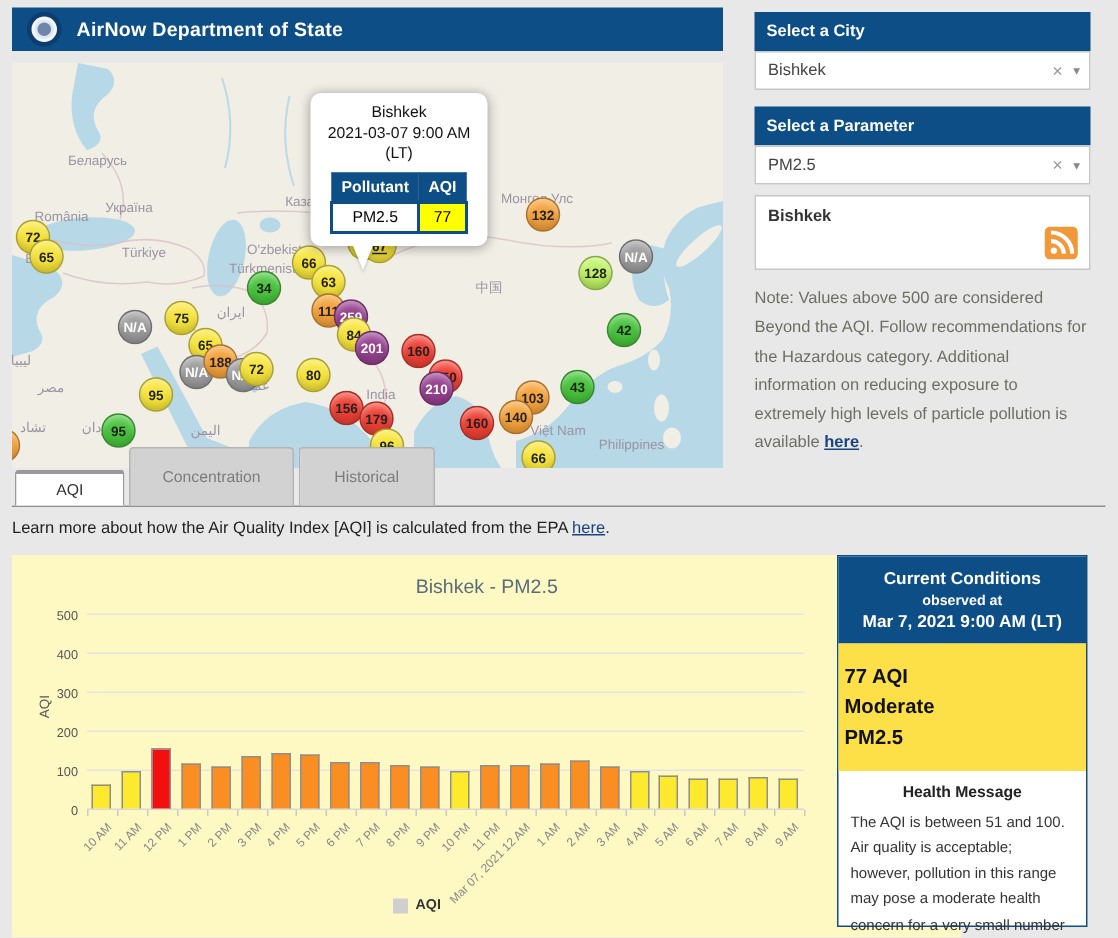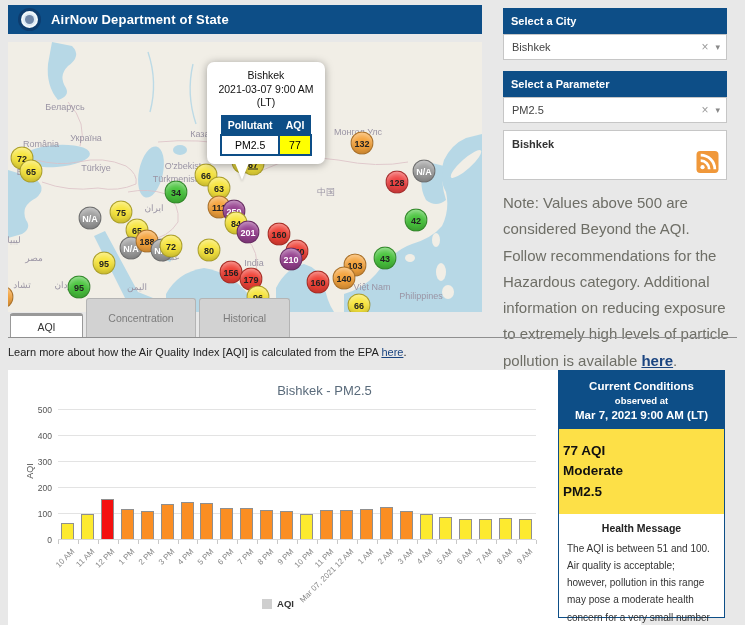--- a/index.html
+++ b/index.html
@@ -44,36 +44,36 @@
   .side-hdr { background:#0d4e87; color:#fff; font-size:11px; font-weight:bold; padding:7px 8px; }
   .side-select { background:#fff; border:1px solid #c6c6c6; height:26px; display:flex; align-items:center;
                  padding:0 6px 0 8px; font-size:11px; color:#444; cursor:pointer; }
   .side-select .val { flex:1; }
   .icon-x { color:#9b9b9b; font-size:12px; padding:0 7px; cursor:pointer; }
   .icon-caret { color:#888; font-size:9px; cursor:pointer; }
   .feed-box { position:absolute; left:503px; top:130px; width:224px; height:50px; background:#fff;
               border:1px solid #c6c6c6; padding:7px 8px; }
   .feed-city { font-size:11px; font-weight:bold; color:#333; }
   .rss { position:absolute; right:7px; bottom:6px; width:23px; height:22px; cursor:pointer; }
-  .note { position:absolute; left:503px; top:190px; width:226px; font-size:15px; color:#6e6e66; line-height:1.75; }
+  .note { position:absolute; left:503px; top:190px; width:226px; font-size:11px; color:#6e6e66; line-height:1.75; }
   a.lnk { color:#1a4480; text-decoration:underline; cursor:pointer; }
   .note a.lnk { font-weight:bold; }
 
   
   .tabs { position:absolute; left:8px; top:315px; width:729px; height:23px; border-bottom:1px solid #8f8f8f;
           display:flex; align-items:flex-end; gap:3px; padding-left:2px; }
   .tab { height:39px; display:flex; align-items:center; justify-content:center; font-size:10.5px;
          border:1px solid #b4b4b4; border-bottom:none; border-radius:3px 3px 0 0; background:#d2d2d2;
          color:#7c7c7c; cursor:pointer; }
   .tab.active { background:#fff; color:#333; border-top:3px solid #0d4e87; border-color:#999; height:24px; }
   .t1{width:73px;} .t2{width:110px;} .t3{width:91px;}
   .learn { position:absolute; left:8px; top:346px; font-size:11px; color:#222; }
 
   
-  .chart-panel { position:absolute; left:8px; top:370px; width:633px; height:255px; background:#ffffff; }
+  .chart-panel { position:absolute; left:8px; top:370px; width:633px; height:255px; background:#fef9c3; }
   .chart-title { text-align:center; margin-top:13px; font-size:13px; color:#5a6b7b; }
   .plot { position:absolute; left:50px; top:40px; width:478px; height:130px; }
   .gridline { position:absolute; left:0; width:100%; height:1px; background:#e3e3e3; }
   .baseline { position:absolute; left:0; bottom:0; width:100%; height:1px; background:#d8d8d8; }
   .ytick { position:absolute; width:34px; text-align:right; font-size:8.5px; color:#555; }
   .bar { position:absolute; bottom:1px; width:13px; border:1px solid #8f8f8f; border-bottom:none; cursor:pointer; }
   .xtick { position:absolute; width:1px; height:4px; background:#c9c9c9; }
   .xlabel { position:absolute; font-size:8px; color:#888; white-space:nowrap;
             transform:translateX(-100%) rotate(-45deg); transform-origin:100% 0; }
   .ylab { position:absolute; left:14px; top:96px; font-size:9px; color:#555; transform:rotate(-90deg); }
@@ -185,21 +185,21 @@
         <div class="marker" style="left: 123px; top: 206px; background: rgb(158, 158, 158); color: rgb(255, 255, 255);">N/A</div>
         <div class="marker" style="left: 139px; top: 199px; background: rgb(245, 163, 60);">188</div>
         <div class="marker" style="left: 154px; top: 208px; background: rgb(158, 158, 158); color: rgb(255, 255, 255);">N/A</div>
         <div class="marker" style="left: 163px; top: 204px; background: rgb(247, 229, 60);">72</div>
         <div class="marker" style="left: 96px; top: 221px; background: rgb(247, 229, 60);">95</div>
         <div class="marker" style="left: 71px; top: 245px; background: rgb(73, 196, 61);">95</div>
         <div class="marker" style="left: 201px; top: 208px; background: rgb(247, 229, 60);">80</div>
         <div class="marker" style="left: 223px; top: 230px; background: rgb(239, 65, 54);">156</div>
         <div class="marker" style="left: 354px; top: 101px; background: rgb(245, 163, 60);">132</div>
         <div class="marker" style="left: 416px; top: 129px; background: rgb(158, 158, 158); color: rgb(255, 255, 255);">N/A</div>
-        <div class="marker" style="left: 389px; top: 140px; background: #ef4444; text-align: center;">128</div>
+        <div class="marker" style="left: 389px; top: 140px; background: #bef264; text-align: center;">128</div>
         <div class="marker" style="left: 408px; top: 178px; background: rgb(73, 196, 61);">42</div>
         <div class="marker" style="left: 240px; top: 190px; background: rgb(150, 65, 143); color: rgb(255, 255, 255);">201</div>
         <div class="marker" style="left: 271px; top: 192px; background: rgb(239, 65, 54);">160</div>
         <div class="marker" style="left: 289px; top: 209px; background: rgb(239, 65, 54);">150</div>
         <div class="marker" style="left: 283px; top: 217px; background: rgb(150, 65, 143); color: rgb(255, 255, 255);">210</div>
         <div class="marker" style="left: 347px; top: 223px; background: rgb(245, 163, 60);">103</div>
         <div class="marker" style="left: 377px; top: 216px; background: rgb(73, 196, 61);">43</div>
         <div class="marker" style="left: 336px; top: 236px; background: rgb(245, 163, 60);">140</div>
         <div class="marker" style="left: 310px; top: 240px; background: rgb(239, 65, 54);">160</div>
         <div class="marker" style="left: 243px; top: 237px; background: rgb(239, 65, 54);">179</div>

